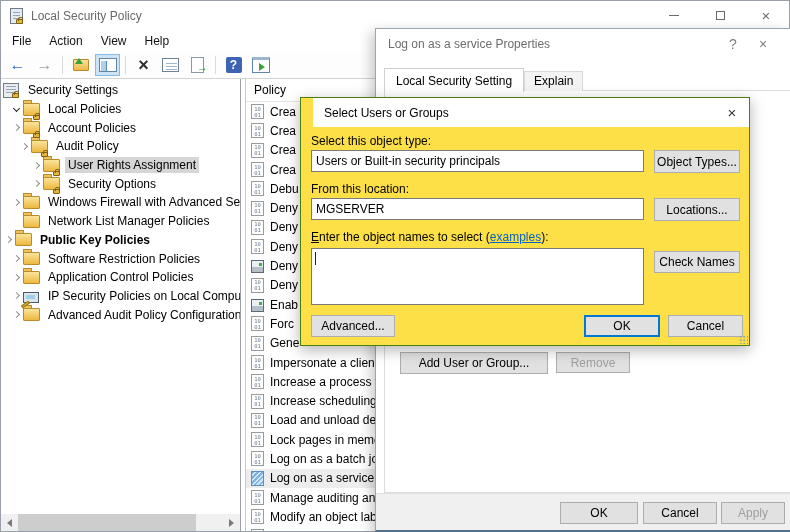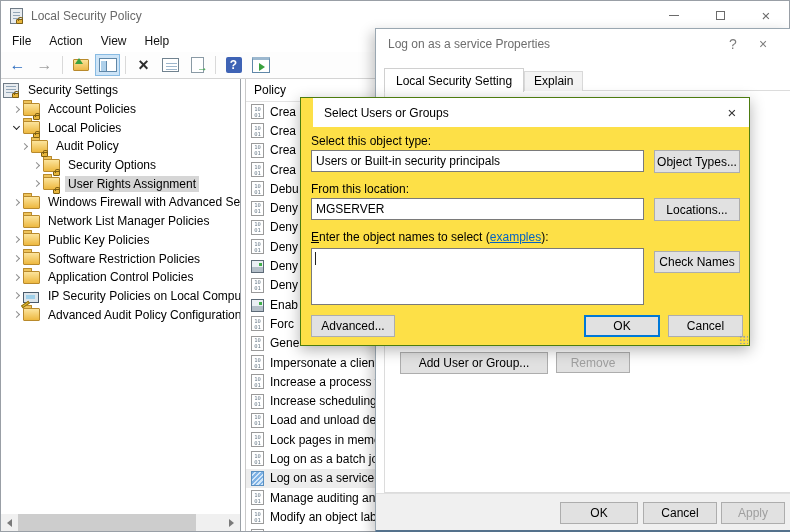--- a/index.html
+++ b/index.html
@@ -163,76 +163,76 @@
       <div class="tree-rows" id="tree-rows">
           <div class="tree-row" style="padding-left: 2px;">
 
     <span class="t-icon icon-secroot">
               <span class="mini-lock"></span>
             </span>
     <span class="t-label">Security Settings</span>
   </div>
           <div class="tree-row" style="padding-left: 8px;">
     <span class="tree-expander">
-              <span class="chev-r"></span>
+              <span class="chev-d"></span>
             </span>
     <span class="t-icon icon-folder-lock">
               <span class="mini-lock"></span>
             </span>
+    <span class="t-label">Local Policies</span>
+  </div>
+          <div class="tree-row" style="padding-left: 8px;">
+    <span class="tree-expander">
+              <span class="chev-r"></span>
+            </span>
+    <span class="t-icon icon-folder-lock">
+              <span class="mini-lock"></span>
+            </span>
     <span class="t-label">Account Policies</span>
   </div>
-          <div class="tree-row" style="padding-left: 8px;">
-    <span class="tree-expander">
-              <span class="chev-d"></span>
+          <div class="tree-row" style="padding-left: 16px;">
+    <span class="tree-expander">
+              <span class="chev-r"></span>
             </span>
     <span class="t-icon icon-folder-lock">
               <span class="mini-lock"></span>
             </span>
-    <span class="t-label">Local Policies</span>
-  </div>
-          <div class="tree-row" style="padding-left: 16px;">
+    <span class="t-label">Audit Policy</span>
+  </div>
+          <div class="tree-row" style="padding-left: 28px;">
     <span class="tree-expander">
               <span class="chev-r"></span>
             </span>
     <span class="t-icon icon-folder-lock">
               <span class="mini-lock"></span>
             </span>
-    <span class="t-label">Audit Policy</span>
+    <span class="t-label sel">User Rights Assignment</span>
   </div>
           <div class="tree-row" style="padding-left: 28px;">
     <span class="tree-expander">
               <span class="chev-r"></span>
             </span>
     <span class="t-icon icon-folder-lock">
               <span class="mini-lock"></span>
             </span>
     <span class="t-label">Security Options</span>
   </div>
-          <div class="tree-row" style="padding-left: 28px;">
-    <span class="tree-expander">
-              <span class="chev-r"></span>
-            </span>
-    <span class="t-icon icon-folder-lock">
-              <span class="mini-lock"></span>
-            </span>
-    <span class="t-label sel">User Rights Assignment</span>
-  </div>
           <div class="tree-row" style="padding-left: 8px;">
     <span class="tree-expander">
               <span class="chev-r"></span>
             </span>
     <span class="t-icon icon-folder"></span>
     <span class="t-label">Windows Firewall with Advanced Secu</span>
   </div>
           <div class="tree-row" style="padding-left: 8px;">
     <span class="tree-expander"></span>
     <span class="t-icon icon-folder"></span>
     <span class="t-label">Network List Manager Policies</span>
   </div>
-          <div class="tree-row" style="padding-left: 8px;">
+          <div class="tree-row" style=" font-weight: bold;">
     <span class="tree-expander">
               <span class="chev-r"></span>
             </span>
     <span class="t-icon icon-folder"></span>
     <span class="t-label">Public Key Policies</span>
   </div>
           <div class="tree-row" style="padding-left: 8px;">
     <span class="tree-expander">
               <span class="chev-r"></span>
             </span>

